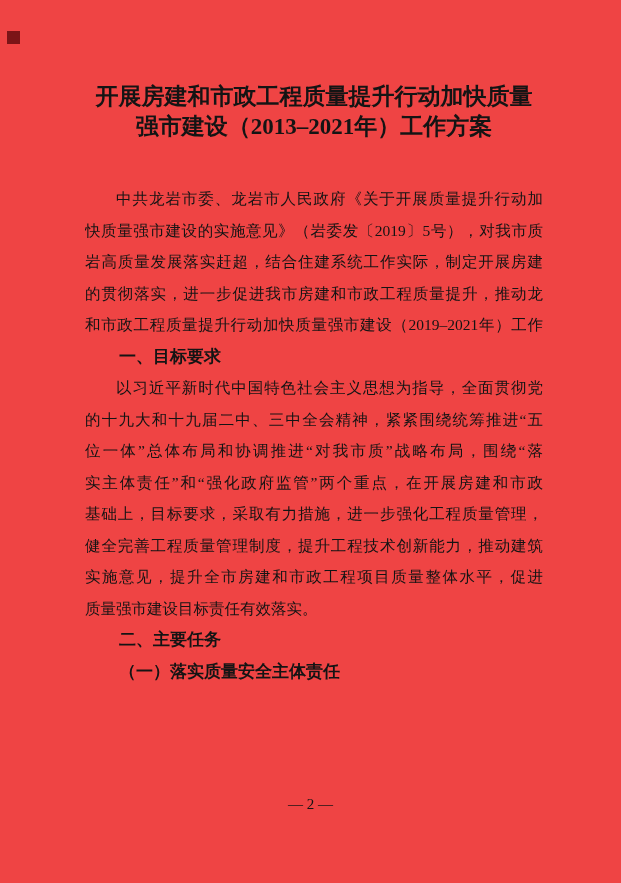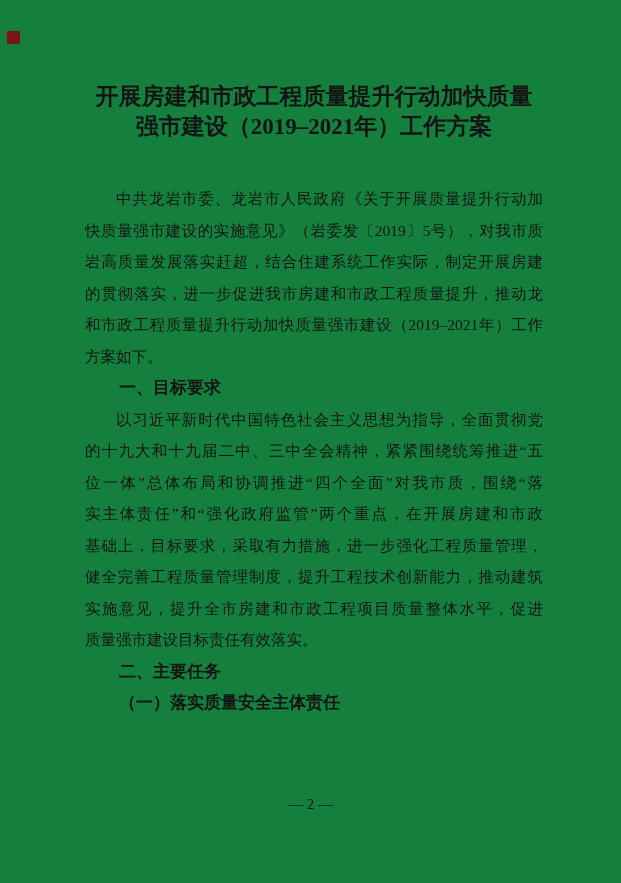--- a/index.html
+++ b/index.html
@@ -4,21 +4,21 @@
 <style>
   html, body {
     margin: 0;
     padding: 0;
     background: #ffffff;
   }
   .page {
     position: relative;
     width: 621px;
     height: 883px;
-    background: #15803d;
+    background: #ef4444;
     overflow: hidden;
     font-family: "Liberation Serif", "DejaVu Serif", serif;
     color: #141414;
   }
   .corner-mark {
     position: absolute;
     left: 7px;
     top: 31px;
     width: 13px;
     height: 13px;
@@ -79,40 +79,39 @@
 <body>
 
 <div class="page">
 
   <div class="corner-mark"></div>
 
   <div class="content">
 
     <div class="title">
       <div>开展房建和市政工程质量提升行动加快质量</div>
-      <div>强市建设（2019–2021年）工作方案</div>
+      <div>强市建设（2013–2021年）工作方案</div>
     </div>
 
     <div class="body-block">
 
       <div>
         <div class="bline indent">中共龙岩市委、龙岩市人民政府《关于开展质量提升行动加</div>
         <div class="bline">快质量强市建设的实施意见》（岩委发〔2019〕5号），对我市质</div>
         <div class="bline">岩高质量发展落实赶超，结合住建系统工作实际，制定开展房建</div>
         <div class="bline">的贯彻落实，进一步促进我市房建和市政工程质量提升，推动龙</div>
         <div class="bline">和市政工程质量提升行动加快质量强市建设（2019–2021年）工作</div>
-        <div class="bline end">方案如下。</div>
       </div>
 
       <div class="hline">一、目标要求</div>
 
       <div>
         <div class="bline indent">以习近平新时代中国特色社会主义思想为指导，全面贯彻党</div>
         <div class="bline">的十九大和十九届二中、三中全会精神，紧紧围绕统筹推进“五</div>
-        <div class="bline">位一体”总体布局和协调推进“四个全面”对我市质，围绕“落</div>
+        <div class="bline">位一体”总体布局和协调推进“对我市质”战略布局，围绕“落</div>
         <div class="bline">实主体责任”和“强化政府监管”两个重点，在开展房建和市政</div>
         <div class="bline">基础上，目标要求，采取有力措施，进一步强化工程质量管理，</div>
         <div class="bline">健全完善工程质量管理制度，提升工程技术创新能力，推动建筑</div>
         <div class="bline">实施意见，提升全市房建和市政工程项目质量整体水平，促进</div>
         <div class="bline end">质量强市建设目标责任有效落实。</div>
       </div>
 
       <div class="hline">二、主要任务</div>
       <div class="hline">（一）落实质量安全主体责任</div>
 

